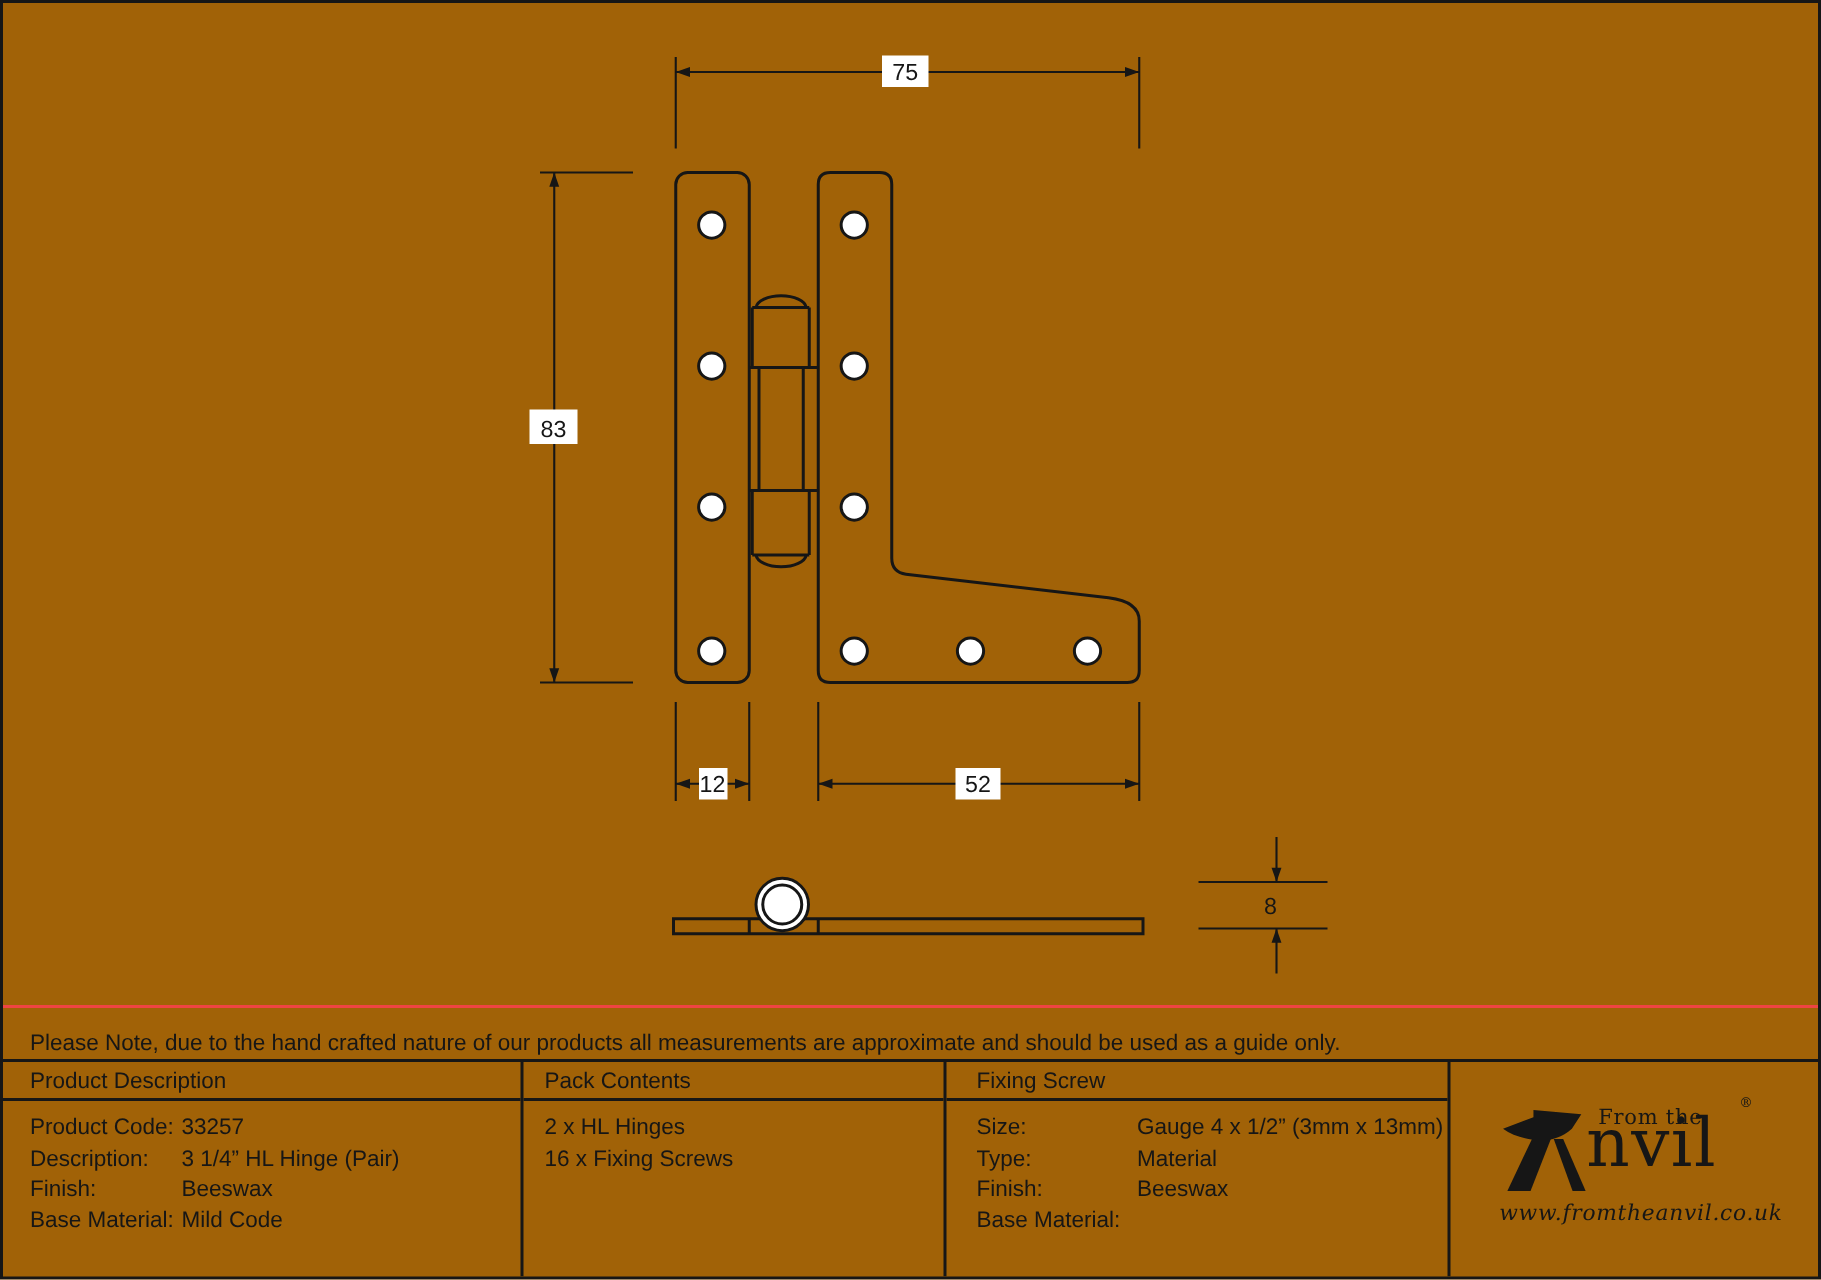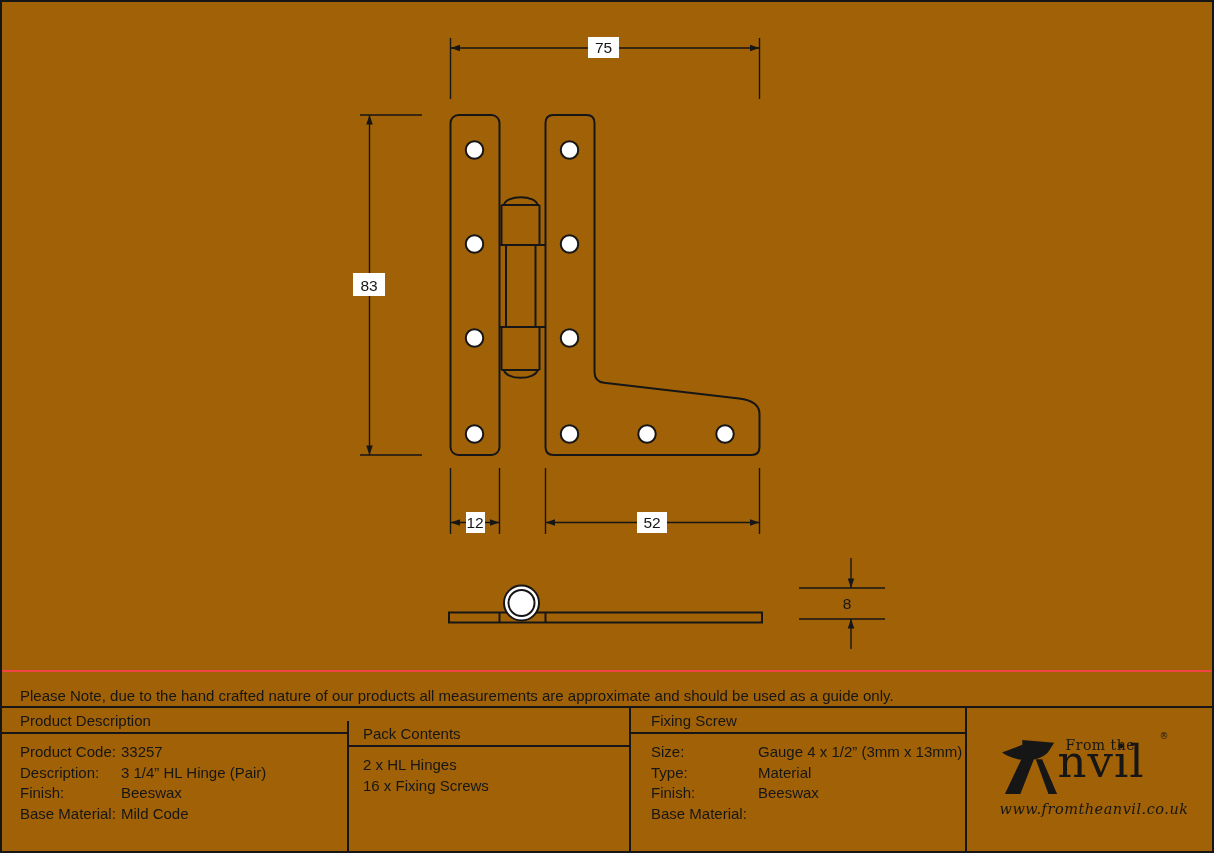--- a/index.html
+++ b/index.html
@@ -17,21 +17,21 @@
     display:flex; align-items:center; padding-left:18px; font-size:15px;
   }
 
   
   .info-table {
     position:absolute; left:0; right:0; top:704px; bottom:0;
     border-top:2px solid #161616; box-sizing:border-box; display:flex;
   }
   .col { box-sizing:border-box; display:flex; flex-direction:column; }
   .col-1 { width:345px; }
-  .col-2 { width:282px; border-left:2px solid #161616;margin-top:13px; }
+  .col-2 { width:282px; border-left:2px solid #161616; }
   .col-3 { width:336px; border-left:2px solid #161616; }
   .col-4 { flex:1; border-left:2px solid #161616; display:flex; align-items:center; justify-content:center; }
   .cell-header {
     height:26px; flex:0 0 26px; border-bottom:2px solid #161616; box-sizing:border-box;
     display:flex; align-items:center; font-size:15px;
   }
   .col-1 .cell-header, .col-1 .cell-body { padding-left:18px; }
   .col-2 .cell-header, .col-2 .cell-body { padding-left:14px; }
   .col-3 .cell-header, .col-3 .cell-body { padding-left:20px; }
   .cell-body { padding-top:8px; font-size:15px; line-height:20.5px; }

